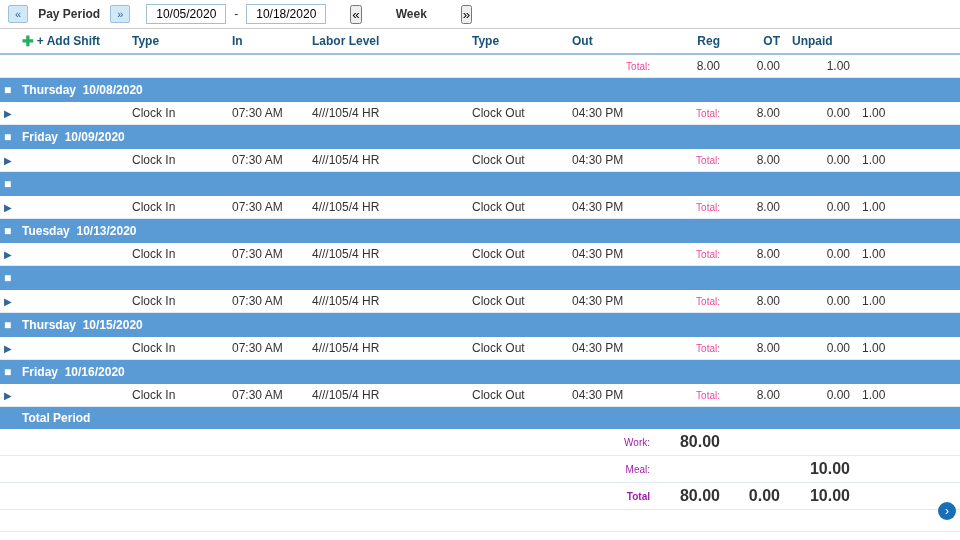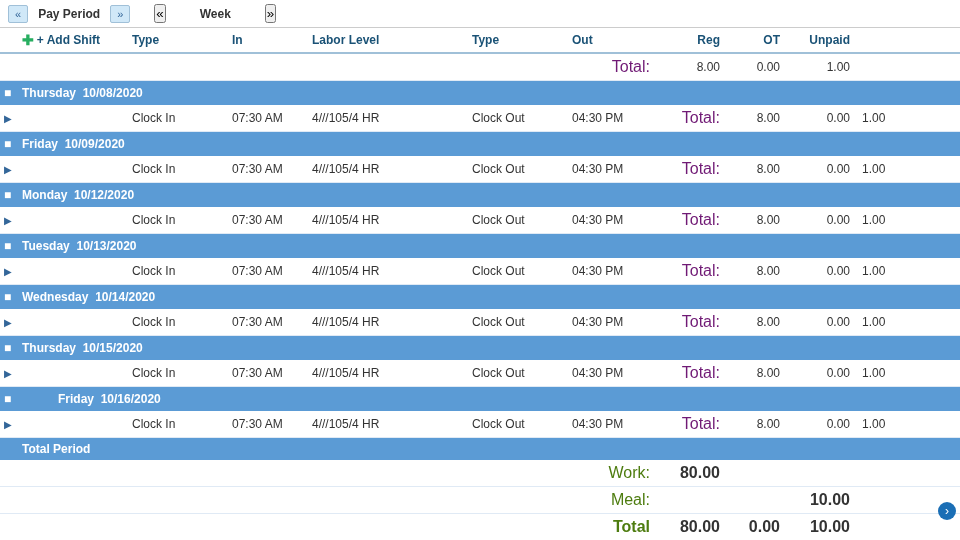--- a/index.html
+++ b/index.html
@@ -147,22 +147,22 @@
       font-size: 10px;
     }
 
     .total-cell {
       text-align: right;
       padding: 4px 6px;
       color: #333;
     }
 
     .total-label {
-      color: #701a75;
-      font-size: 16px;
+      color: #ec4899;
+      font-size: 10px;
     }
 
     
     .summary-header {
       background: #5b9bd5;
       padding: 4px 22px;
       font-weight: bold;
       color: #fff;
       font-size: 12px;
     }
@@ -174,22 +174,22 @@
     .summary-row {
       display: grid;
       grid-template-columns: 16px 110px 100px 80px 160px 100px 90px 70px 60px 70px 16px;
       border-bottom: 1px solid #e0eaf5;
       align-items: center;
     }
 
     .summary-label-cell {
       text-align: right;
       padding: 4px 6px;
-      color: #4d7c0f;
-      font-size: 16px;
+      color: #a21caf;
+      font-size: 10px;
     }
 
     .summary-value-cell {
       padding: 4px 6px;
       color: #333;
       font-size: 16px;
       font-weight: bold;
     }
 
     .scroll-indicator {
@@ -218,20 +218,25 @@
 </head>
 <body>
 
 <div class="top-bar">
 
   <div class="nav-section">
     <button class="nav-arrow">«</button>
     <span class="nav-label">Pay Period</span>
     <button class="nav-arrow">»</button>
   </div>
+  <div style="display:flex;align-items:center;gap:4px;padding:0 8px;">
+    <input class="date-input" type="text" value="10/05/2020" style="">
+    <span class="date-separator">-</span>
+    <input class="date-input" type="text" value="10/18/2020" style="">
+  </div>
 
   <div class="week-section">
     <button class="nav-arrow">«</button>
     <span class="week-label">Week</span>
     <button class="nav-arrow">»</button>
   </div>
 </div>
 
 <div class="col-headers">
   <div class="col-header-cell"></div>
@@ -239,21 +244,21 @@
     <span class="plus-icon">✚</span>
     <span>+ Add Shift</span>
   </div>
   <div class="col-header-cell">Type</div>
   <div class="col-header-cell">In</div>
   <div class="col-header-cell">Labor Level</div>
   <div class="col-header-cell">Type</div>
   <div class="col-header-cell">Out</div>
   <div class="col-header-cell" style="text-align:right;">Reg</div>
   <div class="col-header-cell" style="text-align:right;">OT</div>
-  <div class="col-header-cell" style="text-align:right;">Unpaid</div>
+  <div class="col-header-cell" style="">Unpaid</div>
   <div class="col-header-cell"></div>
 </div>
 
 <div class="top-totals-row">
   <div></div>
   <div></div>
   <div></div>
   <div></div>
   <div></div>
   <div></div>
@@ -312,21 +317,20 @@
       <div class="data-cell">4///105/4 HR</div>
       <div class="data-cell">Clock Out</div>
       <div class="data-cell">04:30 PM</div>
       <div class="data-cell total-label" style="text-align:right;">Total:</div>
       <div class="data-cell" style="text-align:right;">8.00</div>
       <div class="data-cell" style="text-align:right;">0.00</div>
       <div class="data-cell" style="text-align:right;">1.00</div>
     </div>
     <div class="day-header-row">
     <div class="day-expand">■</div>
-    <div class="day-header-cell" style="font-weight:bold;">Monday&nbsp;&nbsp;10/12/2020</div>
     <div></div>
     <div></div>
     <div></div>
     <div></div>
     <div></div>
     <div></div>
     <div></div>
     <div></div>
     <div></div>
   </div>
@@ -364,21 +368,20 @@
       <div class="data-cell">4///105/4 HR</div>
       <div class="data-cell">Clock Out</div>
       <div class="data-cell">04:30 PM</div>
       <div class="data-cell total-label" style="text-align:right;">Total:</div>
       <div class="data-cell" style="text-align:right;">8.00</div>
       <div class="data-cell" style="text-align:right;">0.00</div>
       <div class="data-cell" style="text-align:right;">1.00</div>
     </div>
     <div class="day-header-row">
     <div class="day-expand">■</div>
-    <div class="day-header-cell" style="font-weight:bold;">Wednesday&nbsp;&nbsp;10/14/2020</div>
     <div></div>
     <div></div>
     <div></div>
     <div></div>
     <div></div>
     <div></div>
     <div></div>
     <div></div>
     <div></div>
   </div>
@@ -416,21 +419,21 @@
       <div class="data-cell">4///105/4 HR</div>
       <div class="data-cell">Clock Out</div>
       <div class="data-cell">04:30 PM</div>
       <div class="data-cell total-label" style="text-align:right;">Total:</div>
       <div class="data-cell" style="text-align:right;">8.00</div>
       <div class="data-cell" style="text-align:right;">0.00</div>
       <div class="data-cell" style="text-align:right;">1.00</div>
     </div>
     <div class="day-header-row">
     <div class="day-expand">■</div>
-    <div class="day-header-cell" style="font-weight:bold;margin-left:36px;">Friday&nbsp;&nbsp;10/16/2020</div>
+    <div class="day-header-cell" style="font-weight:bold;">Friday&nbsp;&nbsp;10/16/2020</div>
     <div></div>
     <div></div>
     <div></div>
     <div></div>
     <div></div>
     <div></div>
     <div></div>
     <div></div>
     <div></div>
   </div>

